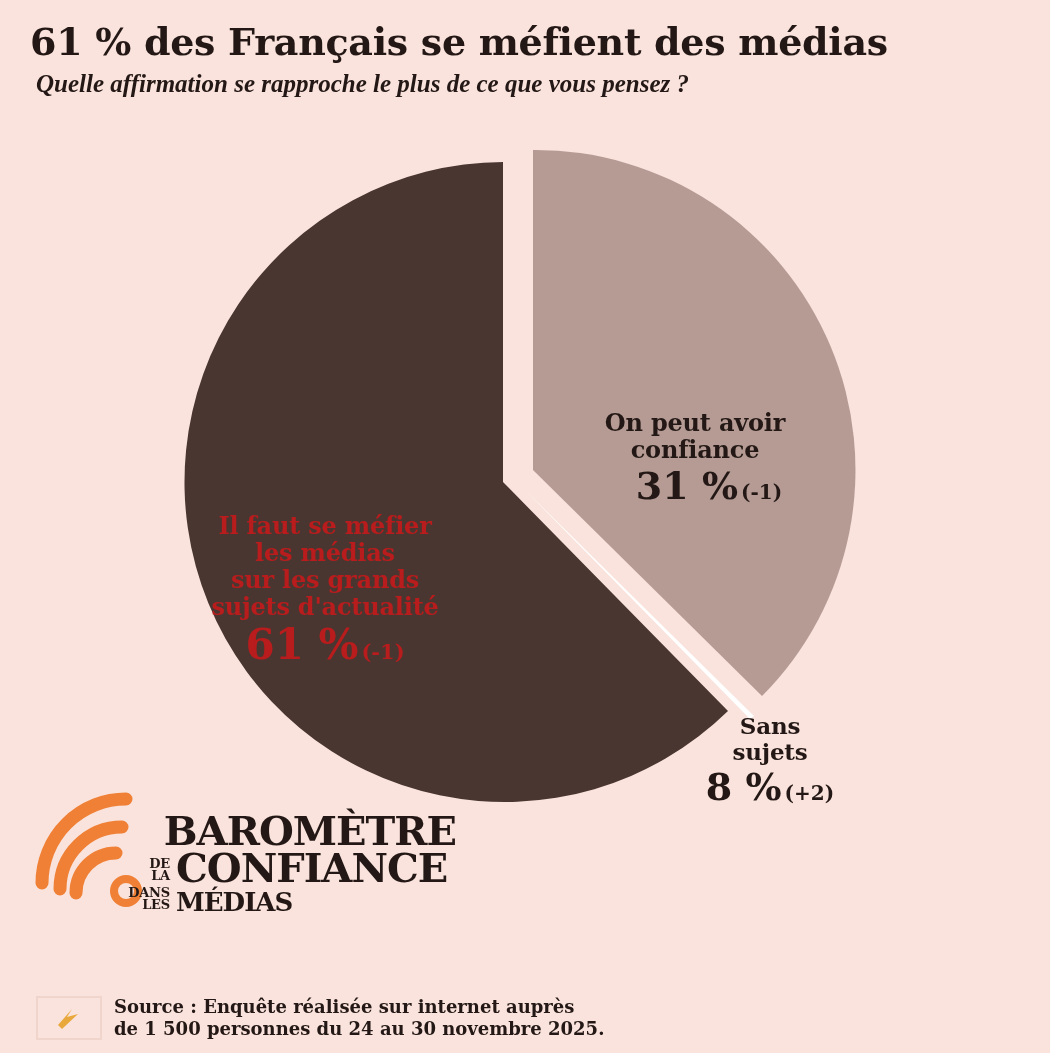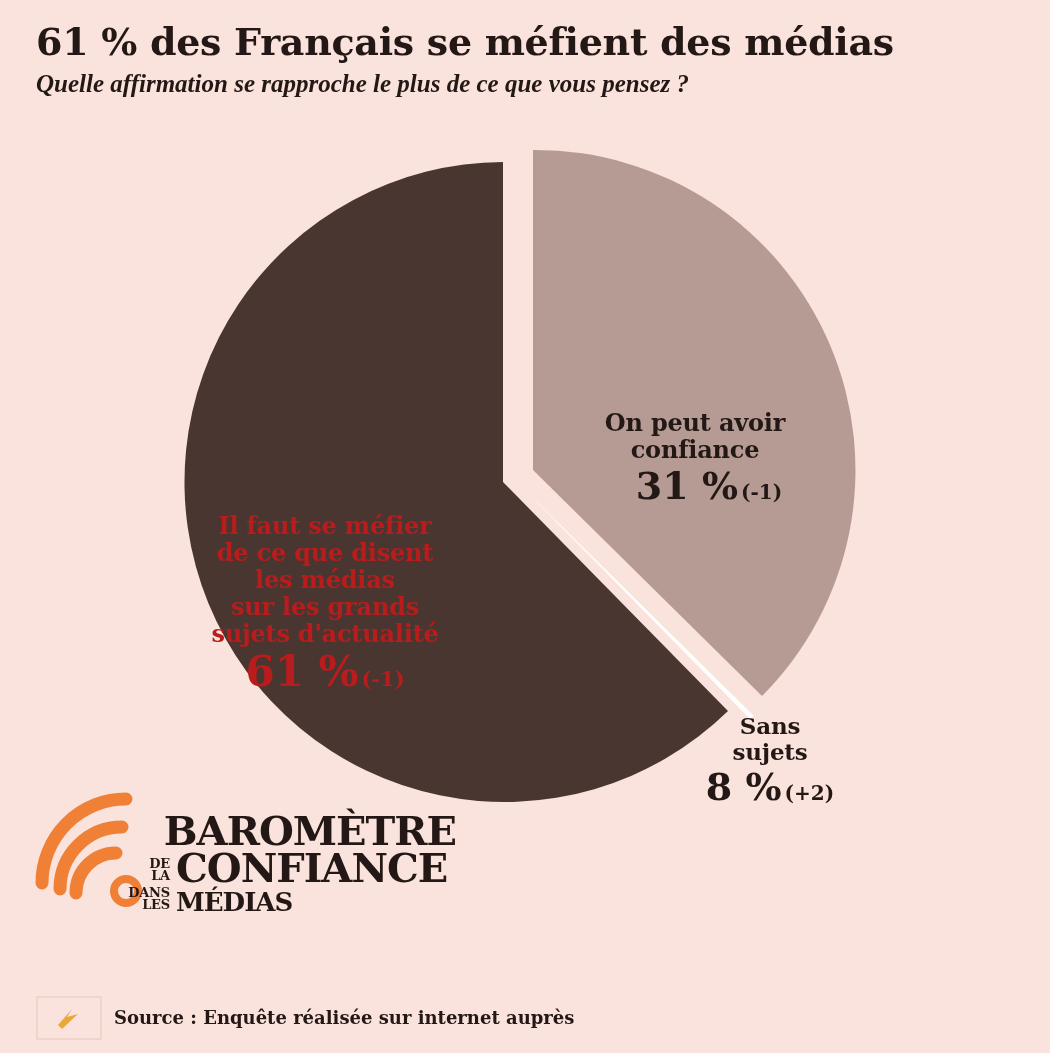--- a/index.html
+++ b/index.html
@@ -20,21 +20,21 @@
   .header {
     padding: 22px 28px 0 28px;
   }
   .title {
     font-family: "DejaVu Serif", serif;
     font-weight: bold;
     font-size: 38px;
     line-height: 1.05;
     letter-spacing: -0.3px;
     color: #231815;
-    margin: 0 0 6px 8px;
+    margin: 0 0 6px 2px;
   }
   .subtitle {
     font-family: "Liberation Serif", serif;
     font-style: italic;
     font-weight: bold;
     font-size: 25px;
     line-height: 1.1;
     color: #231815;
     margin: 8px;
   }
@@ -237,21 +237,20 @@
              Z" transform="translate(22,-6)"></path>
 
     <path fill="#ffffff" d="M 511 371
              L 740 597
              A 320 320 0 0 1 736 600
              Z" transform="translate(14,14)"></path>
   </svg>
 
   <div class="slice-label label-mefier">
     <span class="txt">Il faut se méfier</span>
-    <span class="txt">de ce que disent</span>
     <span class="txt">les médias</span>
     <span class="txt">sur les grands</span>
     <span class="txt">sujets d'actualité</span>
     <span class="val">61 %</span><span class="delta">(-1)</span>
   </div>
 
   <div class="slice-label label-confiance">
     <span class="txt">On peut avoir</span>
     <span class="txt">confiance</span>
     <span class="val">31 %</span><span class="delta">(-1)</span>
@@ -298,14 +297,15 @@
 <div class="footer">
   <div class="footer-mid">
     <div class="lapost-logo">
       <svg width="34" height="26" viewBox="0 0 34 26">
         <path d="M6 20 L20 4 L15 12 L26 9 L10 24 Z" fill="#e8a83c"></path>
       </svg>
     </div>
   </div>
   <div class="footer-source">
     <div>Source : Enquête réalisée sur internet auprès</div>
+    <div>de 1 500 personnes du 24 au 30 novembre 2025.</div>
   </div>
 </div>
 
 </body></html>

